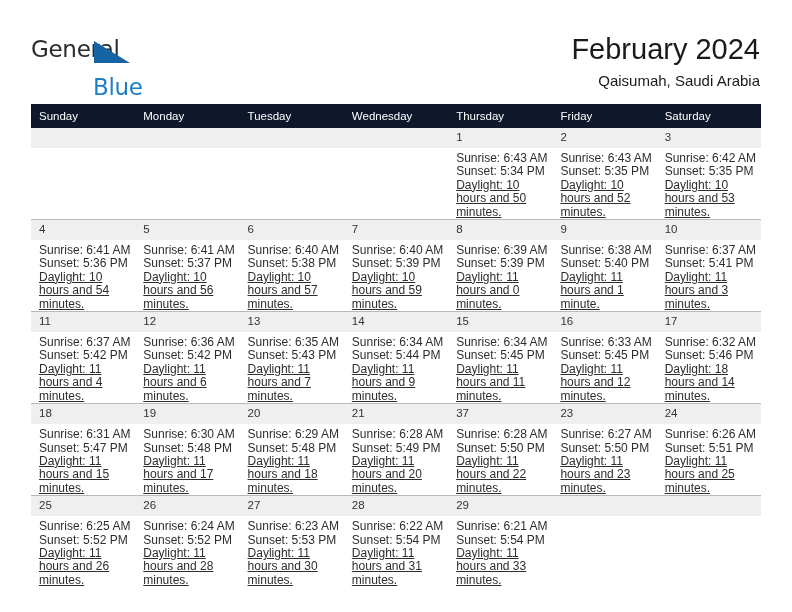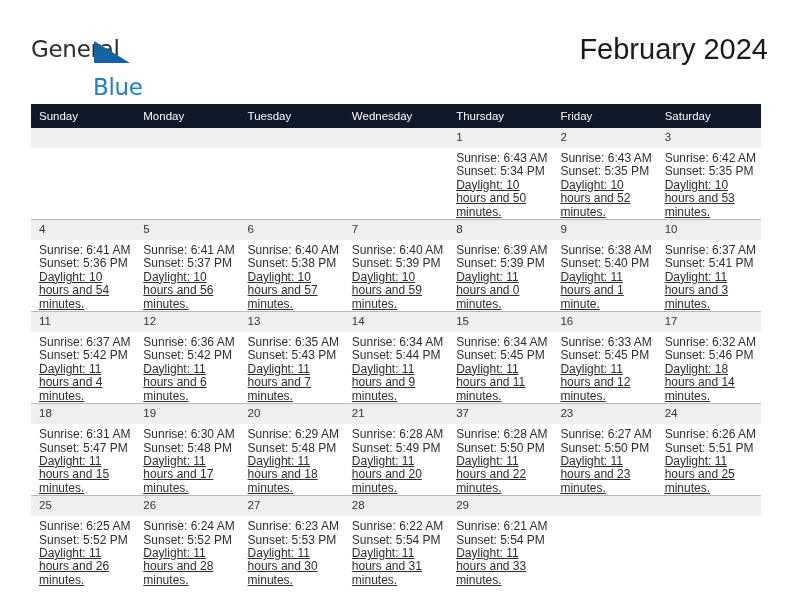--- a/index.html
+++ b/index.html
@@ -63,21 +63,21 @@
     left: 63px;
     top: 5px;
     width: 0;
     height: 0;
     border-left: 36px solid #1464a5;
     border-top: 22px solid transparent;
   }
 
   .title-block {
     position: absolute;
-    right: 24px;
+    right: 32px;
     top: 32px;
     text-align: right;
   }
   .cal-title {
     font-size: 29px;
     font-weight: 400;
     color: #1a1a1a;
     line-height: 34px;
     white-space: nowrap;
   }
@@ -162,20 +162,21 @@
   <div class="header">
 
     <div class="logo">
       <span class="logo-general">General</span>
       <span class="logo-triangle"></span>
       <span class="logo-blue">Blue</span>
     </div>
 
     <div class="title-block">
       <div class="cal-title">February 2024</div>
+      <div class="cal-subtitle">Qaisumah, Saudi Arabia</div>
     </div>
 
   </div>
 
   <table class="calendar">
     <thead>
       <tr>
         <th>Sunday</th>
         <th>Monday</th>
         <th>Tuesday</th>

